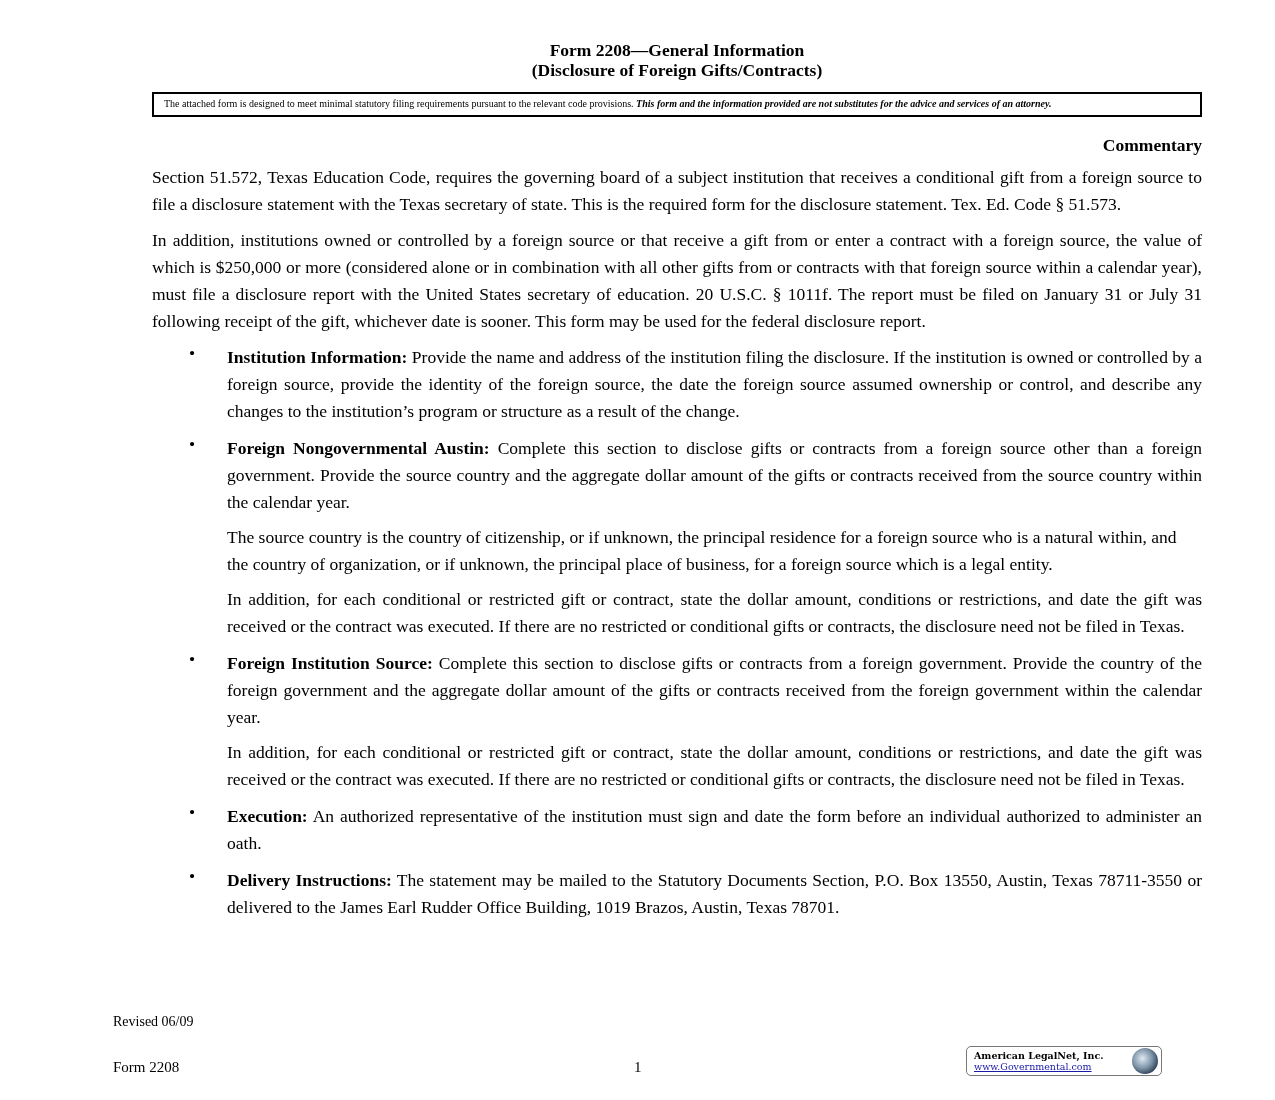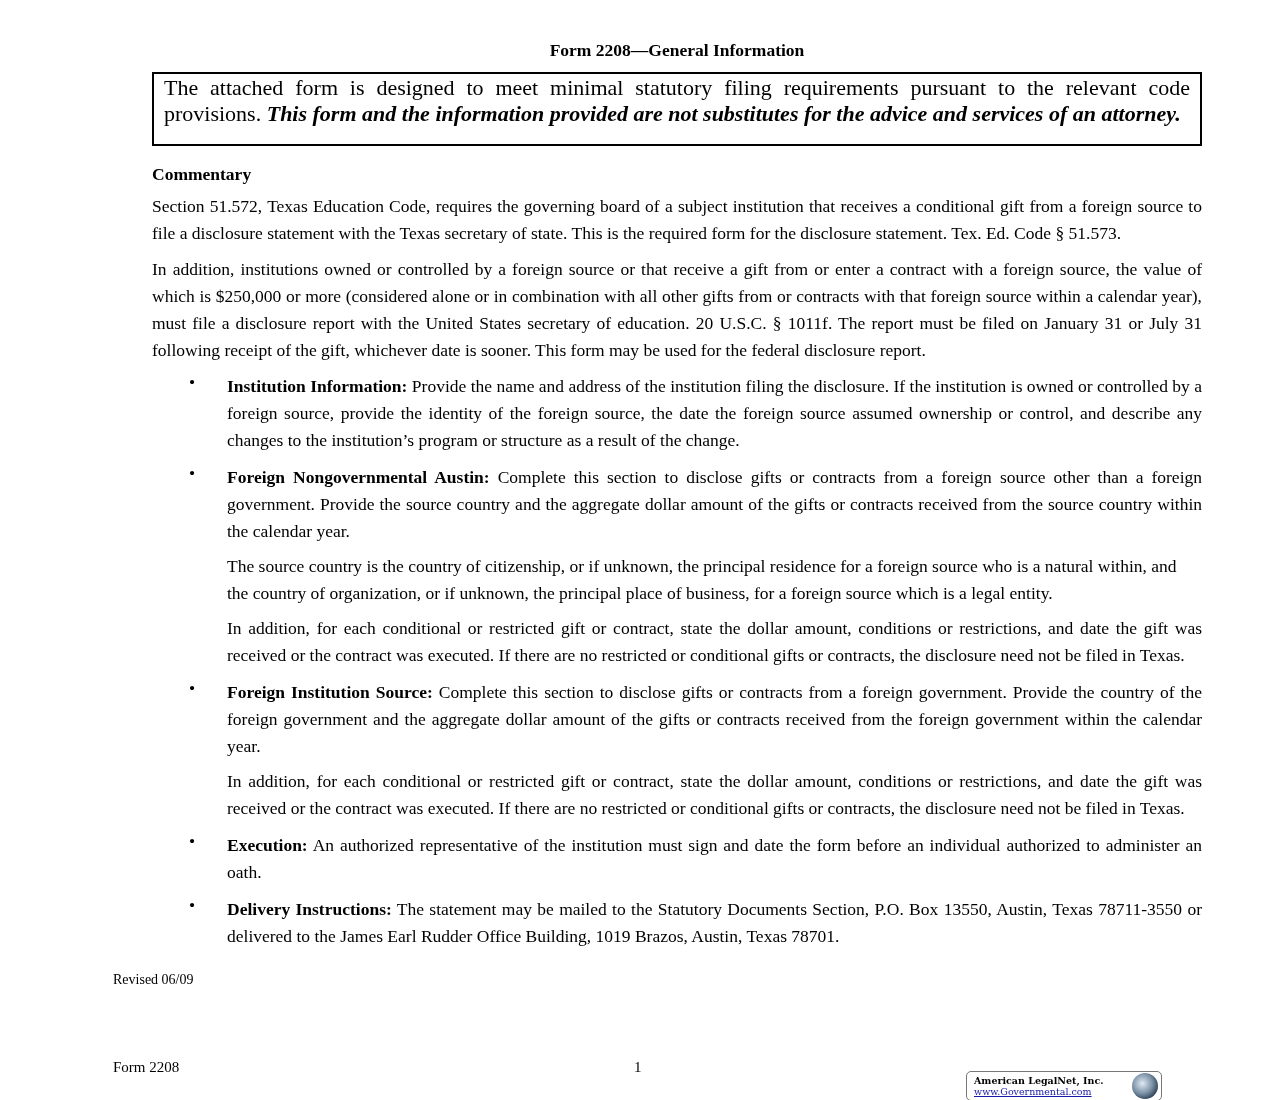--- a/index.html
+++ b/index.html
@@ -1,47 +1,48 @@
 <!DOCTYPE html>
 <html><head>
 <meta charset="utf-8">
 <style>
   html, body { margin:0; padding:0; background:#fff; }
   body { width:1275px; height:1100px; position:relative; overflow:hidden;
          font-family:"Liberation Serif","DejaVu Serif",serif; color:#000; }
   .page { position:absolute; left:113px; top:40px; width:1050px;margin-left:39px; }
   .title { text-align:center; font-weight:bold; font-size:17.5px; line-height:20px; }
-  .notice { margin-top:12px; border:2.5px solid #000; padding:1px 10px 17px 10px;
-            font-size:22px; line-height:26px; text-align:justify; }
+  .notice { margin-top:12px; border:2.5px solid #000; padding:1px 10px 3px 10px;
+            font-size:10px; line-height:17px; text-align:justify; }
   .notice em { font-weight:bold; font-style:italic; }
-  h2 { text-align:left; font-size:17.5px; margin:18px 0 8px 0; font-weight:bold; }
+  h2 { text-align:right; font-size:17.5px; margin:18px 0 8px 0; font-weight:bold; }
   p { margin:0 0 9px 0; font-size:17.5px; line-height:27px; text-align:justify; }
   ul { list-style:none; padding:0; margin:0; }
   li { position:relative; padding-left:75px; margin-bottom:10px; }
   li .bullet { position:absolute; left:37px; top:0; font-size:17.5px; line-height:19.5px; }
   li p { margin-bottom:8px; }
   li b { font-weight:bold; }
-  .revised { position:absolute; left:113px; top:972px; font-size:14px; }
+  .revised { position:absolute; left:113px; top:1014px; font-size:14px; }
   .footer-left { position:absolute; left:113px; top:1059px; font-size:15px; }
   .footer-page { position:absolute; left:634px; top:1059px; font-size:15px; }
-  .badge { position:absolute; left:966px; top:1071px; width:194px; height:28px;
+  .badge { position:absolute; left:966px; top:1046px; width:194px; height:28px;
            border:1px solid #777; border-radius:5px; background:#fff; }
   .badge .name { position:absolute; left:7px; top:3px; font-size:9.5px; font-weight:bold;
                  font-family:"DejaVu Serif",serif; }
   .badge .url { position:absolute; left:7px; top:14px; font-size:9.5px; color:#1a1aa8;
                 text-decoration:underline; font-family:"DejaVu Serif",serif; }
   .badge .globe { position:absolute; right:3px; top:1px; width:26px; height:26px; border-radius:50%;
                   background:radial-gradient(circle at 40% 40%, #dfe9f2 0%, #7d93a8 45%, #23364a 80%); }
 </style>
 </head>
 <body>
 
 <div class="page">
   <div class="title">
     <div>Form 2208—General Information</div>
+    <div>(Disclosure of Foreign Gifts/Contracts)</div>
   </div>
 
   <div class="notice">
     <span>The attached form is designed to meet minimal statutory filing requirements pursuant to the relevant code provisions. </span><em>This form and the information provided are not substitutes for the advice and services of an attorney.</em>
   </div>
 
   <h2>Commentary</h2>
   <p>Section 51.572, Texas Education Code, requires the governing board of a subject institution that receives a conditional gift from a foreign source to file a disclosure statement with the Texas secretary of state.  This is the required form for the disclosure statement.  Tex. Ed. Code § 51.573.</p>
   <p>In addition, institutions owned or controlled by a foreign source or that receive a gift from or enter a contract with a foreign source, the value of which is $250,000 or more (considered alone or in combination with all other gifts from or contracts with that foreign source within a calendar year), must file a disclosure report with the United States secretary of education.  20 U.S.C. § 1011f.  The report must be filed on January 31 or July 31 following receipt of the gift, whichever date is sooner.  This form may be used for the federal disclosure report.</p>
 

